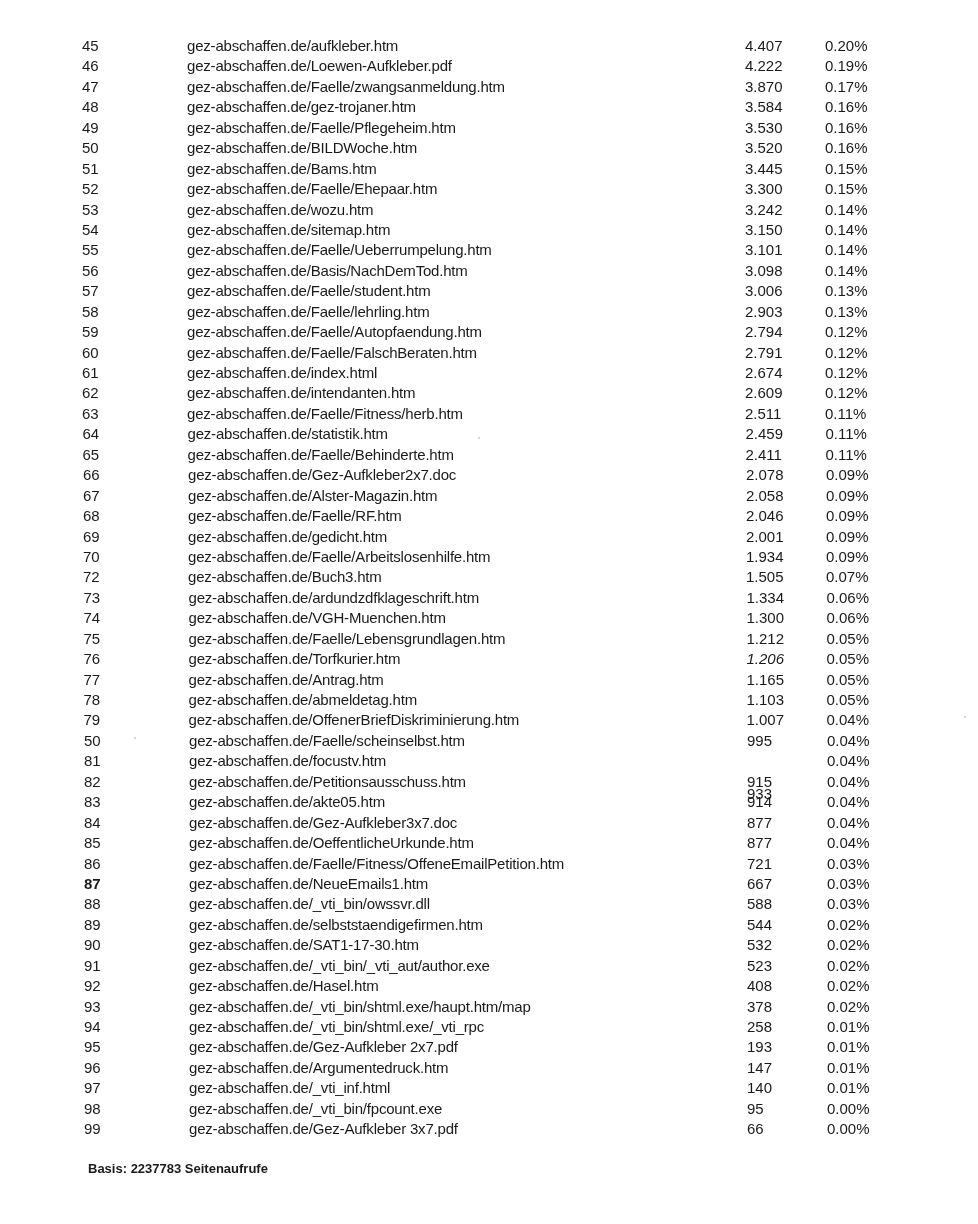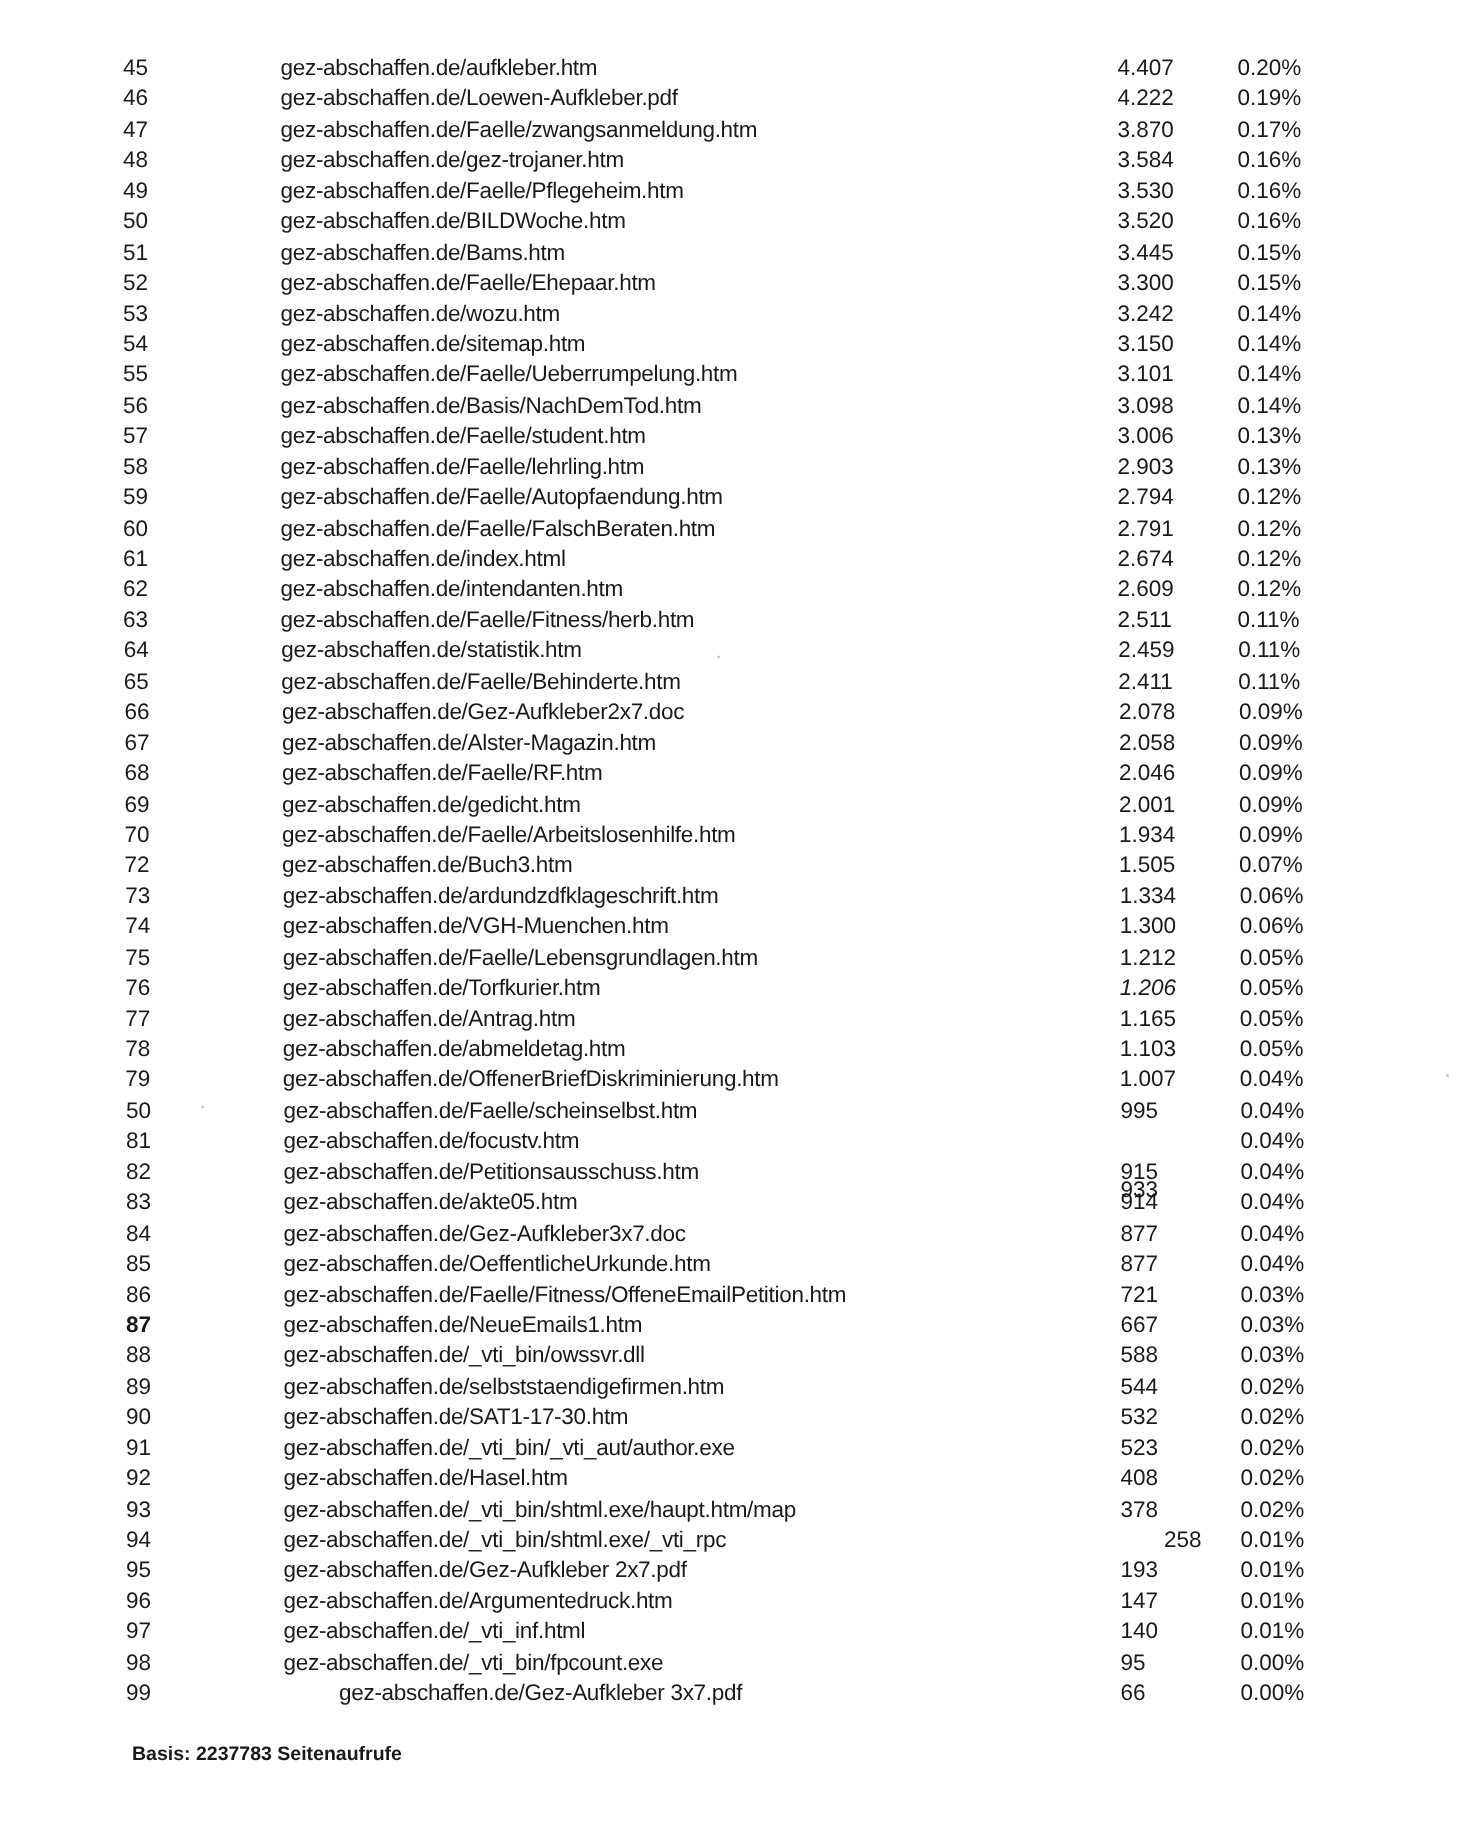--- a/index.html
+++ b/index.html
@@ -341,21 +341,21 @@
     </div>
     <div class="row">
       <span class="cell c-rank" style="transform: translateX(2px);">93</span>
       <span class="cell c-url" style="transform: translateX(2px);">gez-abschaffen.de/_vti_bin/shtml.exe/haupt.htm/map</span>
       <span class="cell c-hits" style="transform: translateX(2px);">378</span>
       <span class="cell c-pct" style="transform: translateX(2px);">0.02%</span>
     </div>
     <div class="row">
       <span class="cell c-rank" style="transform: translateX(2px);">94</span>
       <span class="cell c-url" style="transform: translateX(2px);">gez-abschaffen.de/_vti_bin/shtml.exe/_vti_rpc</span>
-      <span class="cell c-hits" style="transform: translateX(2px); margin-left: 29px;">258</span>
+      <span class="cell c-hits" style="transform: translateX(2px);">258</span>
       <span class="cell c-pct" style="transform: translateX(2px);">0.01%</span>
     </div>
     <div class="row">
       <span class="cell c-rank" style="transform: translateX(2px);">95</span>
       <span class="cell c-url" style="transform: translateX(2px);">gez-abschaffen.de/Gez-Aufkleber 2x7.pdf</span>
       <span class="cell c-hits" style="transform: translateX(2px);">193</span>
       <span class="cell c-pct" style="transform: translateX(2px);">0.01%</span>
     </div>
     <div class="row">
       <span class="cell c-rank" style="transform: translateX(2px);">96</span>
@@ -370,21 +370,21 @@
       <span class="cell c-pct" style="transform: translateX(2px);">0.01%</span>
     </div>
     <div class="row">
       <span class="cell c-rank" style="transform: translateX(2px);">98</span>
       <span class="cell c-url" style="transform: translateX(2px);">gez-abschaffen.de/_vti_bin/fpcount.exe</span>
       <span class="cell c-hits" style="transform: translateX(2px);">95</span>
       <span class="cell c-pct" style="transform: translateX(2px);">0.00%</span>
     </div>
     <div class="row">
       <span class="cell c-rank" style="transform: translateX(2px);">99</span>
-      <span class="cell c-url" style="transform: translateX(2px); margin-left: 37px;">gez-abschaffen.de/Gez-Aufkleber 3x7.pdf</span>
+      <span class="cell c-url" style="transform: translateX(2px);">gez-abschaffen.de/Gez-Aufkleber 3x7.pdf</span>
       <span class="cell c-hits" style="transform: translateX(2px);">66</span>
       <span class="cell c-pct" style="transform: translateX(2px);">0.00%</span>
     </div>
   </div>
 
 <div class="footer">Basis: 2237783 Seitenaufrufe</div>
 
 <div class="speck" style="left:478px; top:437px;"></div>
 <div class="speck" style="left:134px; top:737px;"></div>
 <div class="speck" style="left:964px; top:716px;"></div>

